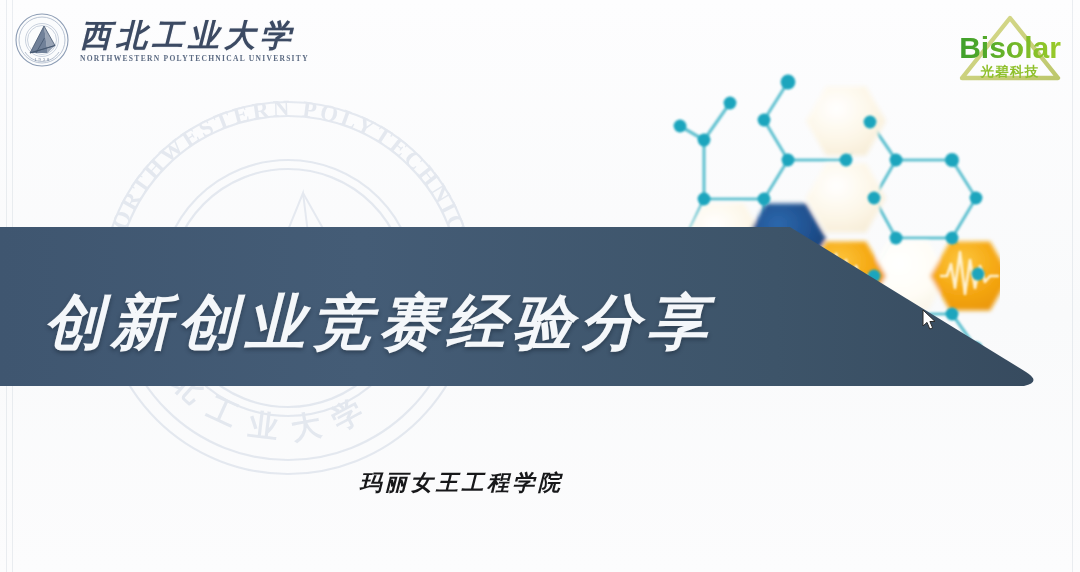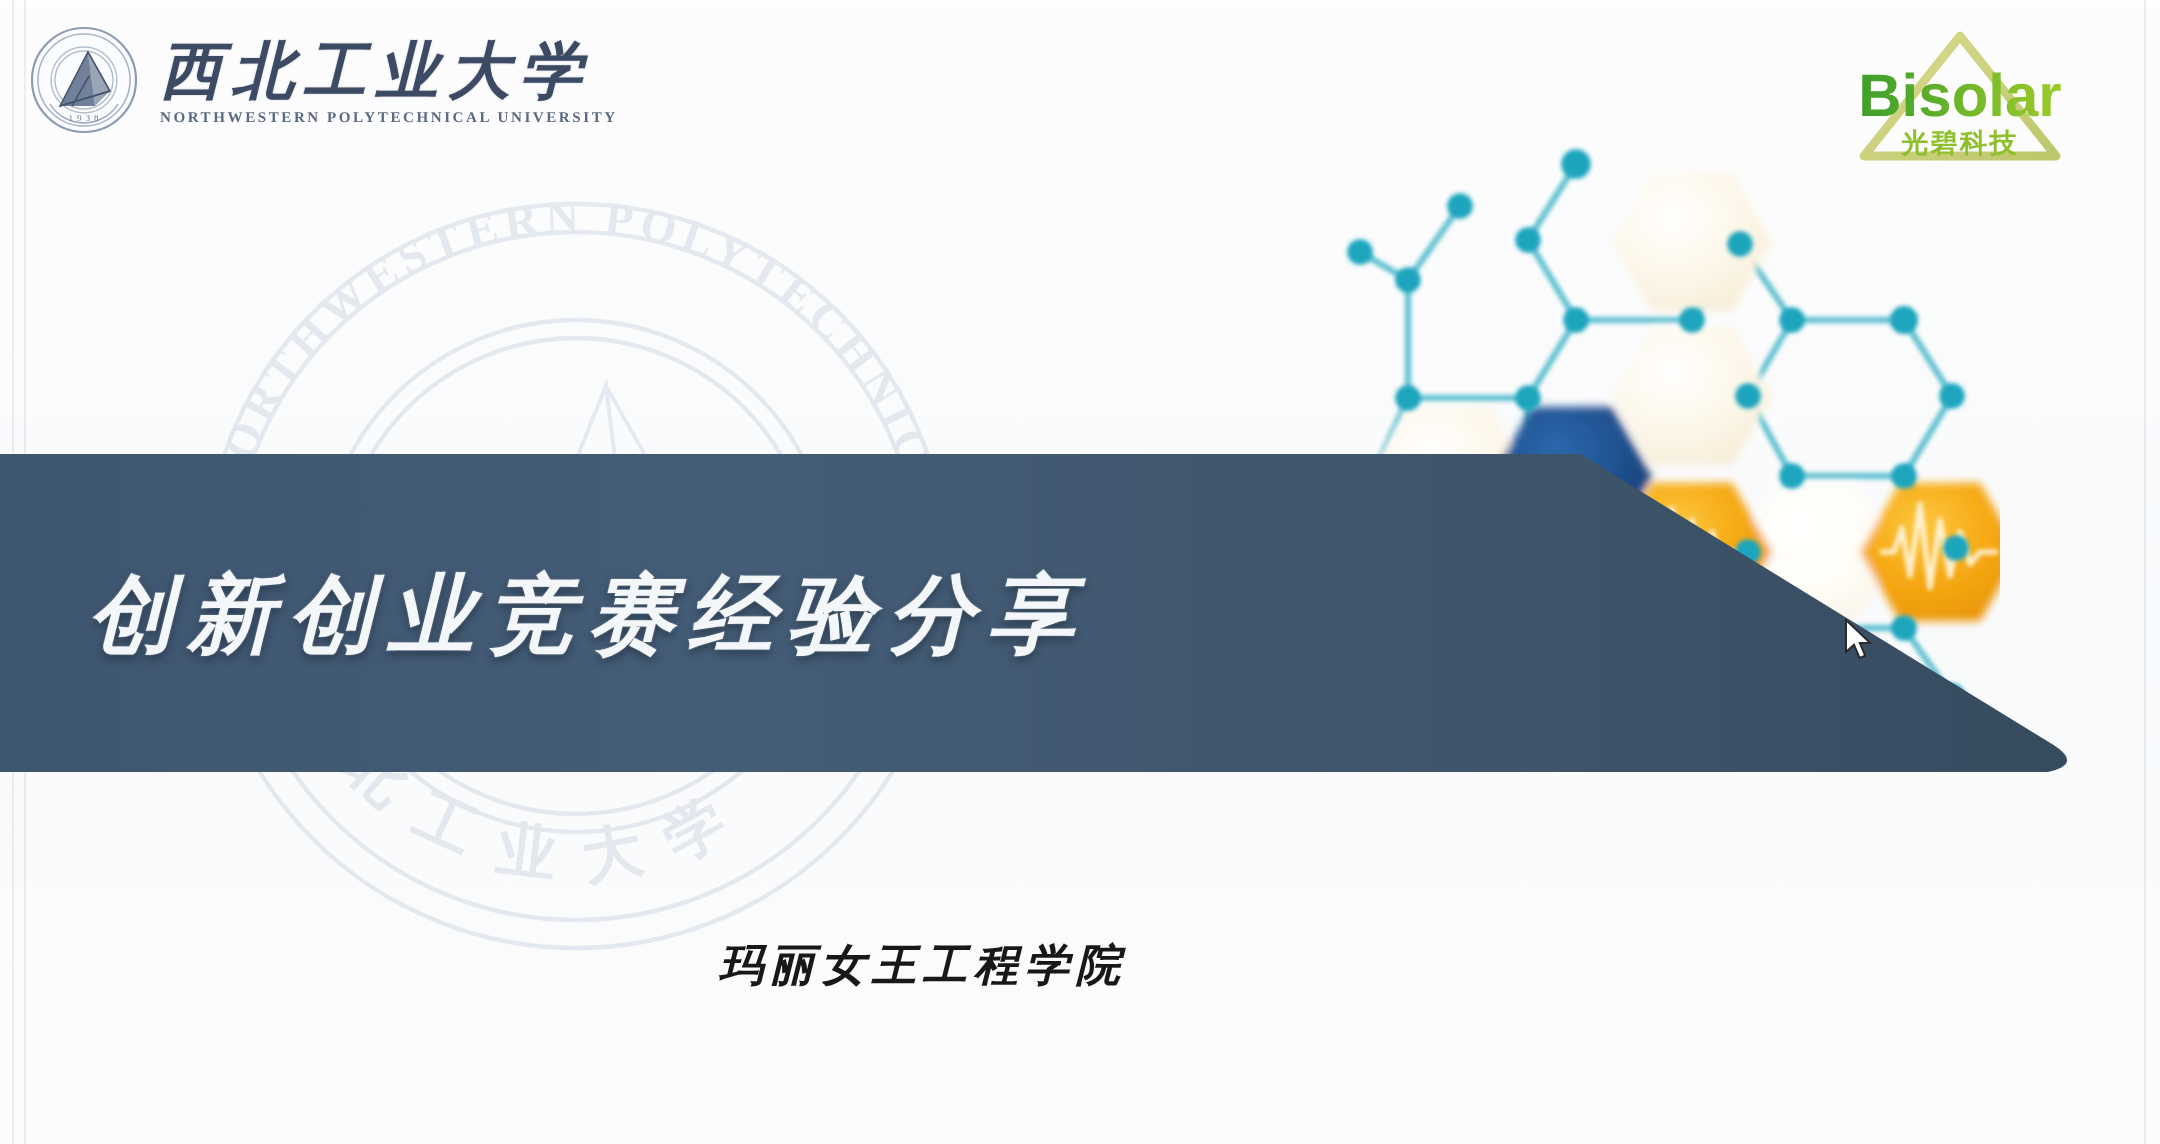--- a/index.html
+++ b/index.html
@@ -43,38 +43,38 @@
   }
   #logo-en {
     font-size:7.4px; line-height:10px; letter-spacing:1.25px;
     color:#5b6a82; white-space:nowrap; font-weight:700;
     font-family:"Liberation Serif", serif;
     transform:scaleX(1.02); transform-origin:left center;
     margin-top:1px;
   }
 
   
-  #bisolar { position:absolute; right:30px; top:6px; width:140px; height:80px;text-decoration:underline; }
+  #bisolar { position:absolute; right:0; top:6px; width:140px; height:80px;text-decoration:underline; }
   #bisolar svg { width:100%; height:100%; display:block; }
 
   
   #molecule { position:absolute; left:660px; top:48px; width:340px; height:340px; }
   #molecule svg { width:100%; height:100%; display:block; }
 
   
   #banner {
     position:absolute; left:0; top:224px; width:1042px; height:166px;
   }
   #banner svg { width:100%; height:100%; display:block; }
 
   
   #title {
-    position:absolute; left:44px; top:270px; width:760px; height:78px;
+    position:absolute; left:44px; top:284px; width:760px; height:78px;
     color:#f4f7fa;
-    font-size:43px; line-height:78px; letter-spacing:7px;
+    font-size:60px; line-height:78px; letter-spacing:7px;
     font-weight:700; font-style:italic; white-space:nowrap;
     font-family:"Liberation Serif", serif;
     text-shadow:0 2px 4px rgba(12,22,36,.45), 0 0 1px rgba(255,255,255,.5);
   }
 
   
   #credits {
     position:absolute; left:0; top:468px; width:880px;
     text-align:center; color:#17181a;padding-left:43px;
   }

